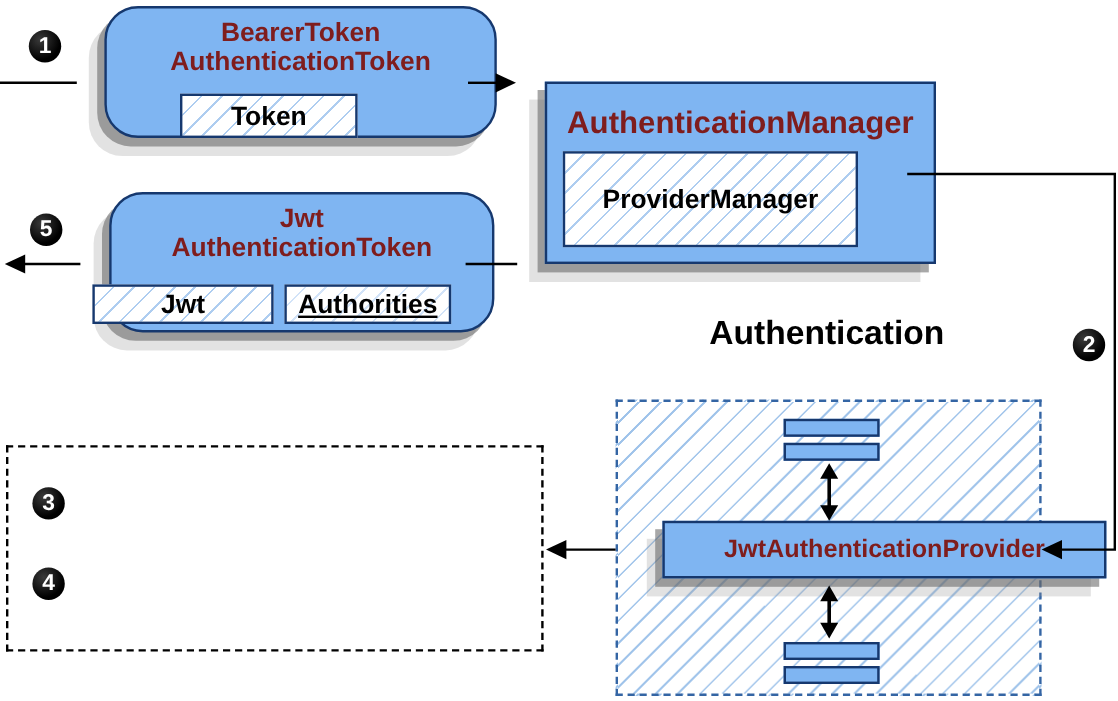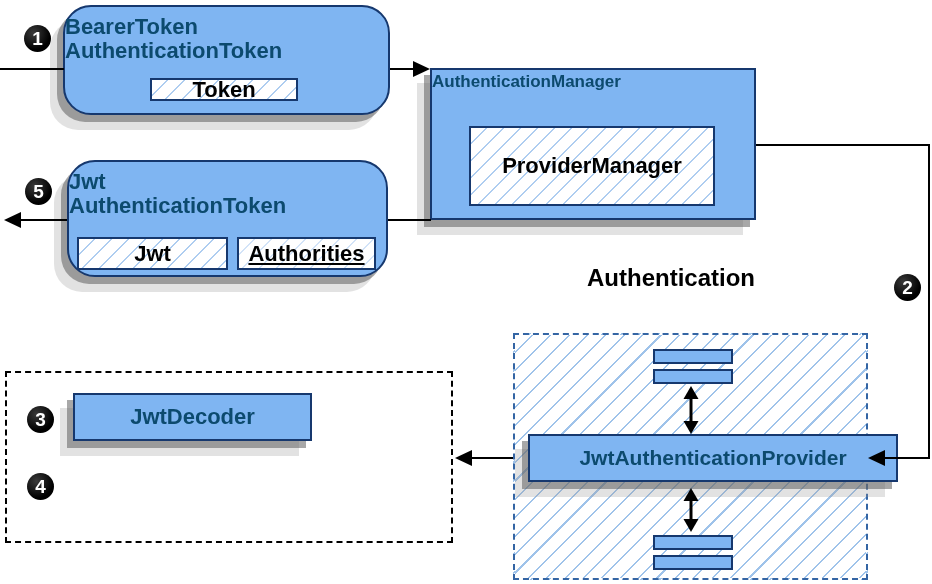--- a/index.html
+++ b/index.html
@@ -4,28 +4,28 @@
 <style>
   html,body { margin:0; padding:0; background:#ffffff; }
   .canvas {
     position:relative; width:932px; height:584px; background:#ffffff;
     font-family:"Liberation Sans", sans-serif; overflow:hidden;
   }
   
   .node {
     position:absolute; box-sizing:border-box;
     background:#7fb5f2; border:2px solid #16386e;
-    color:#0c4a6e; font-weight:bold; text-align:left;
+    color:#7f1d1d; font-weight:bold; text-align:center;margin-left:24px;
   }
   .rounded { border-radius:28px; }
   .shadowed {
     box-shadow:-6px 7px 0 rgba(96,96,96,0.55), -13px 15px 0 rgba(150,150,150,0.28);
   }
   .title2 { font-size:22px; line-height:24px; padding-top:8px; }
-  .title1 { font-size:17px; line-height:24px; }
+  .title1 { font-size:26px; line-height:24px; padding-top:20px; }
   .flexc { display:flex; align-items:center; justify-content:center; }
   
   .hatch-field {
     position:absolute; box-sizing:border-box;
     background-color:#ffffff;
     background-image:repeating-linear-gradient(135deg, rgba(0,0,0,0) 0 10.5px, #aecdf0 10.5px 12px);
     border:2px solid #16386e;
     color:#000; font-weight:bold; font-size:22px;
     display:flex; align-items:center; justify-content:center;
   }
@@ -52,22 +52,22 @@
   
   .badge {
     position:absolute; width:27px; height:27px; border-radius:50%;
     background:radial-gradient(circle at 35% 30%, #3a3a3a 0%, #000 65%);
     color:#fff; font-weight:bold; font-size:19px;
     display:flex; align-items:center; justify-content:center;
     line-height:1;
   }
   
   .group-label {
-    position:absolute; color:#000; font-weight:bold; font-size:24px; line-height:27px;
-    text-align:left;
+    position:absolute; color:#000; font-weight:bold; font-size:28px; line-height:27px;
+    text-align:right;
   }
   .svg-layer { position:absolute; left:0; top:0; z-index:6; pointer-events:none; }
   .layer2 { z-index:2; }
 </style>
 </head>
 <body>
 
 <div class="canvas">
 
   <div class="providers-box"></div>
@@ -76,21 +76,21 @@
   <div class="group-label" style="left:587px; top:264px; width:200px;">
     <div>Authentication</div>
   </div>
 
   <div class="node rounded shadowed layer2" style="left:63px; top:5px; width:327px; height:110px;">
     <div class="title2">
       <div>BearerToken</div>
       <div>AuthenticationToken</div>
     </div>
   </div>
-  <div class="hatch-field" style="left:150px; top:78px; width:148px; height:23px; z-index:3;">
+  <div class="hatch-field" style="left:150px; top:78px; width:148px; height:37px; z-index:3;">
     <span>Token</span>
   </div>
 
   <div class="node shadowed layer2" style="left:430px; top:68px; width:326px; height:152px;">
     <div class="title1">AuthenticationManager</div>
   </div>
   <div class="hatch-field" style="left:469px; top:126px; width:246px; height:80px; z-index:3;align-items:center;">
     <span>ProviderManager</span>
   </div>
 
@@ -109,23 +109,20 @@
 
   <div class="bar" style="top:349px;"></div>
   <div class="bar" style="top:369px;"></div>
   <div class="bar" style="top:535px;"></div>
   <div class="bar" style="top:555px;"></div>
 
   <div class="node shadowed flexc layer2" style="left:528px; top:434px; width:370px; height:48px; font-size:21px;">
     <span>JwtAuthenticationProvider</span>
   </div>
 
-  <div class="node shadowed flexc layer2" style="left:73px; top:393px; width:239px; height:48px; font-size:22px;">
-    <span>JwtDecoder</span>
-  </div>
 
   <div class="badge" style="left:24px; top:25px;">
     <span>1</span>
   </div>
   <div class="badge" style="left:894px; top:274px;">
     <span>2</span>
   </div>
   <div class="badge" style="left:27px; top:406px;">
     <span>3</span>
   </div>

